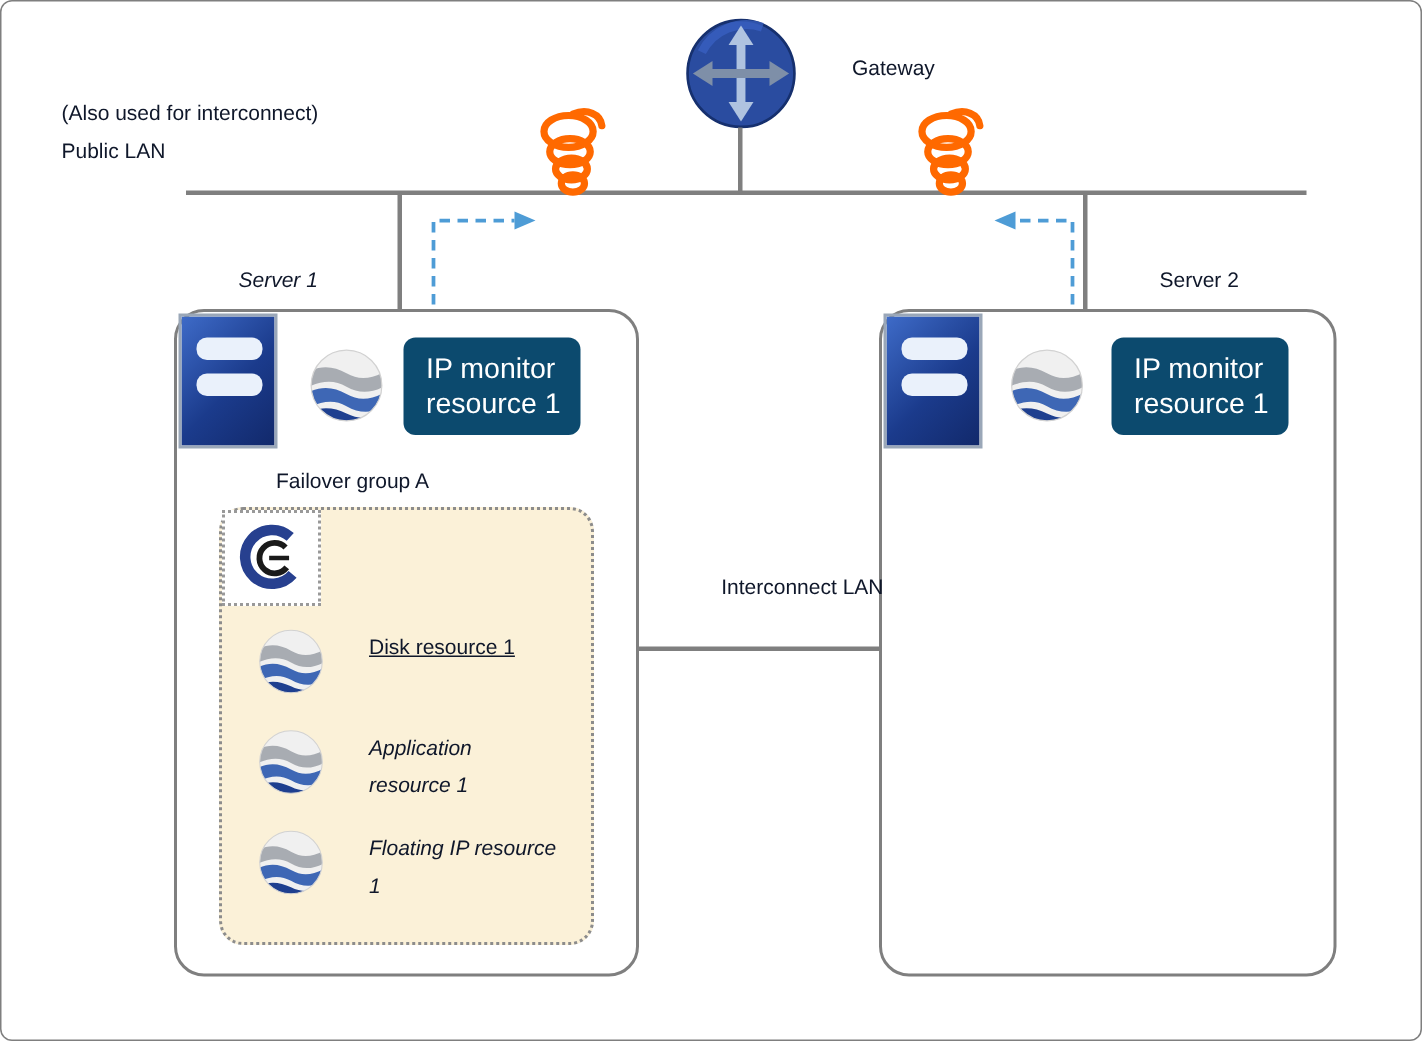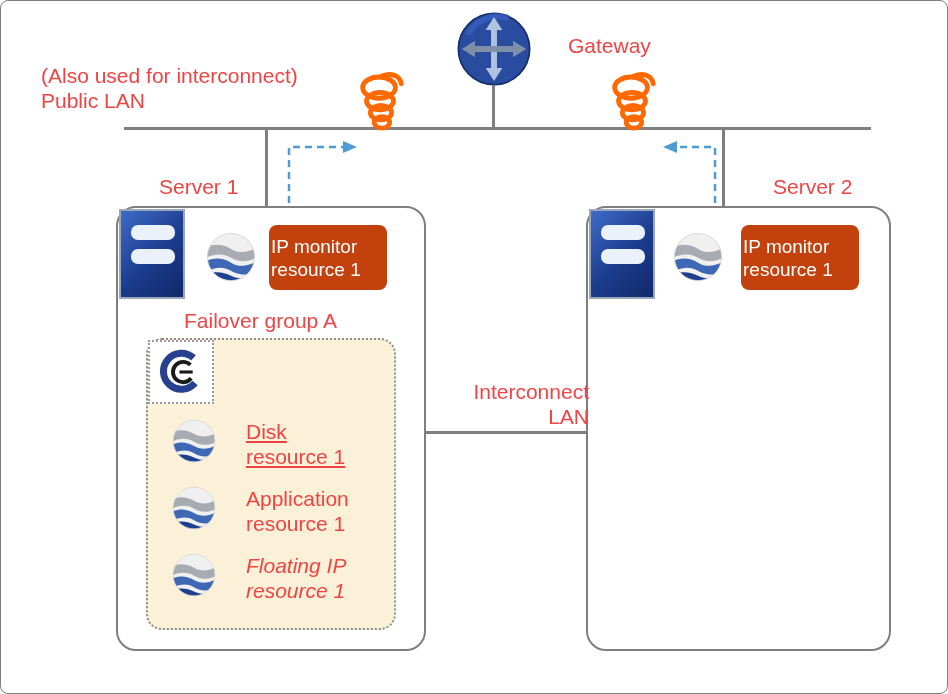--- a/index.html
+++ b/index.html
@@ -1,39 +1,39 @@
 <!DOCTYPE html>
 <html><head>
 <meta charset="utf-8">
 <style>
   * { margin:0; padding:0; box-sizing:border-box; }
   body { background:#fff; font-family:"Liberation Sans", sans-serif; }
   #canvas {
     position:relative; width:948px; height:694px; background:#ffffff;
     border:1px solid #7f7f7f; border-radius:8px; overflow:hidden;
   }
-  .lbl { position:absolute; font-size:21px; color:#ef4444; white-space:nowrap; line-height:25px; }
+  .lbl { position:absolute; font-size:14px; color:#0f172a; white-space:nowrap; line-height:25px; }
   .wrap { white-space:normal; }
   .gray-line { position:absolute; background:#7f7f7f; }
   .server-box {
     position:absolute; width:310px; height:445px; background:#fff;
     border:2px solid #7f7f7f; border-radius:20px;
   }
   .server-icon {
     position:absolute; width:66px; height:90px; border:2px solid #9aa7b8;
     background:linear-gradient(135deg,#3e6bc8 0%,#1b3b8c 55%,#12296b 100%);
   }
   .server-icon .bar {
     position:absolute; left:10px; width:44px; height:15px; border-radius:7px;
     background:#eaf1fb;
   }
   .orange-box {
-    position:absolute; width:118px; height:65px; background:#c2410c; border-radius:8px;
+    position:absolute; width:118px; height:65px; background:#0c4a6e; border-radius:8px;
     color:#fff; font-size:19px; line-height:23px; display:flex; align-items:center;
-    padding-left:2px; white-space:normal;
+    padding-left:15px; white-space:normal;
   }
   .group-box {
     position:absolute; left:145px; top:337px; width:250px; height:292px;
     background:#fbf1d8; border:2px dotted #8c8c8c; border-radius:16px;
   }
   .group-icon {
     position:absolute; left:147px; top:339px; width:66px; height:64px;
     background:#fff; border:2px dotted #999; display:flex; align-items:center; justify-content:center;
   }
   .sphere { position:absolute; }
@@ -109,21 +109,21 @@
       <polygon points="60,2 74,8 60,14" fill="#4e9cd6"></polygon>
     </svg>
   </div>
   <div style="position:absolute; left:660px; top:138px;">
     <svg width="62" height="70">
       <polyline points="54,64 54,8 16,8" fill="none" stroke="#4e9cd6" stroke-width="2.5" stroke-dasharray="7,5"></polyline>
       <polygon points="16,2 2,8 16,14" fill="#4e9cd6"></polygon>
     </svg>
   </div>
 
-  <div class="lbl" style="left:158px; top:173px;">Server 1</div>
+  <div class="lbl" style="left:158px; top:173px;font-style:italic;">Server 1</div>
   <div class="lbl" style="left:772px; top:173px;">Server 2</div>
 
   <div class="server-box" style="left:115px; top:205px;"></div>
 
   <div class="server-box" style="left:585px; top:205px; width:305px;"></div>
 
   <div class="server-icon" style="left:118px; top:208px;">
     <div class="bar" style="top:14px;"></div>
     <div class="bar" style="top:38px;"></div>
   </div>
@@ -161,21 +161,21 @@
         <use href="#ball"></use>
       </svg>
   </div>
   <div class="lbl wrap" style="left:245px; top:418px; width:125px;text-decoration:underline;">Disk resource 1</div>
 
   <div class="sphere" style="left:170px; top:484px;">
     <svg width="46" height="46" viewBox="0 0 64 64">
         <use href="#ball"></use>
       </svg>
   </div>
-  <div class="lbl wrap" style="left:245px; top:485px; width:125px;">Application resource 1</div>
+  <div class="lbl wrap" style="left:245px; top:485px; width:125px;font-style:italic;">Application resource 1</div>
 
   <div class="sphere" style="left:170px; top:551px;">
     <svg width="46" height="46" viewBox="0 0 64 64">
         <use href="#ball"></use>
       </svg>
   </div>
   <div class="lbl wrap" style="left:245px; top:552px; width:125px;font-style:italic;">Floating IP resource 1</div>
 
   <div class="lbl wrap" style="left:463px; top:378px; width:125px; text-align:right;">Interconnect LAN</div>
   <div class="gray-line" style="left:425px; top:430px; width:160px; height:3px;"></div>

